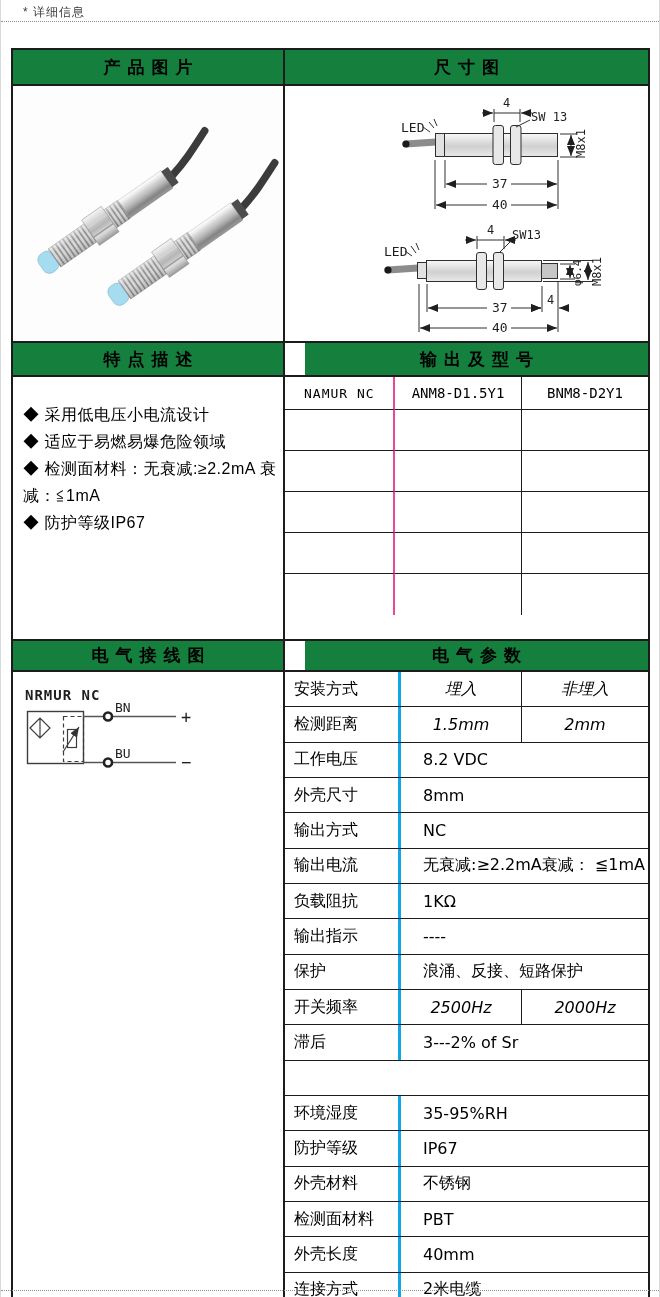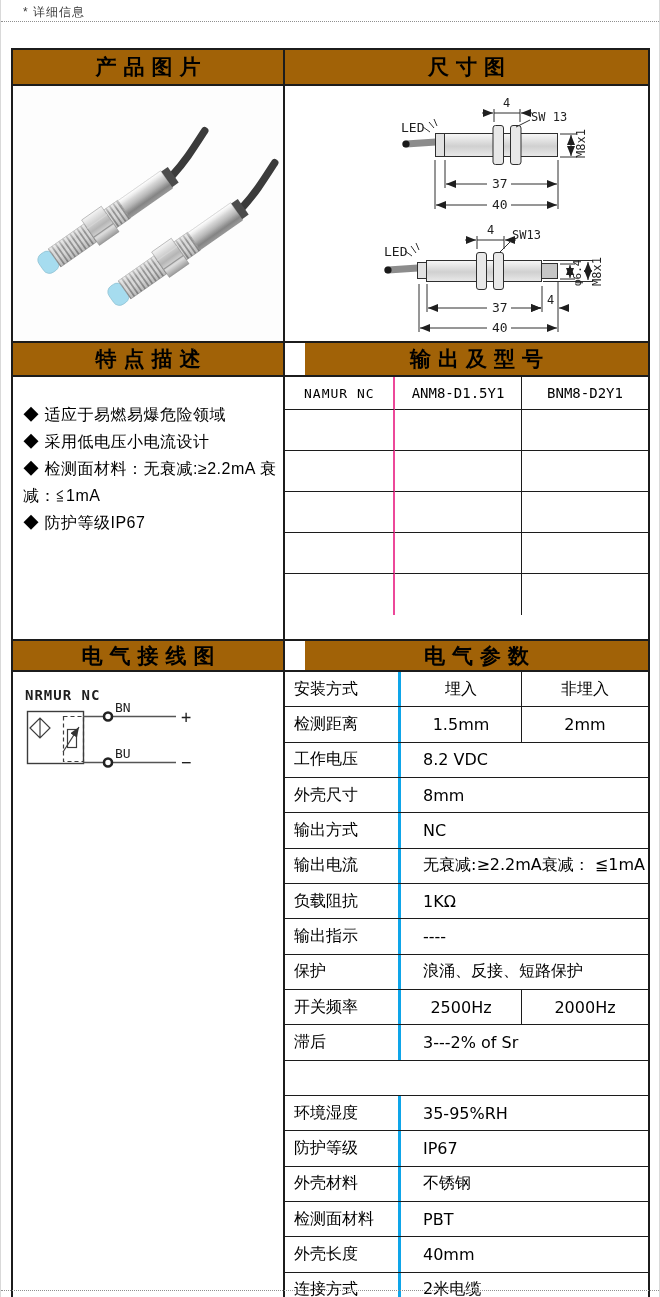--- a/index.html
+++ b/index.html
@@ -14,22 +14,22 @@
   .dotted.top{top:21px;}
   .dotted.bottom{top:1290px;}
 
   .tbl{position:absolute;left:10px;top:48px;width:635px;border:2px solid #1c1c1c;background:#fff;}
   .row{display:grid;grid-template-columns:272px 1fr;}
   .row > div:first-child{border-right:2px solid #1c1c1c;}
   .rh{border-bottom:2px solid #1c1c1c;}
   .rh + .rb + .rh{border-top:2px solid #1c1c1c;gap:20px;}
   .rh2{border-top:2px solid #1c1c1c;border-bottom:2px solid #1c1c1c;}
   .hcell{
-    background:#a16207;display:flex;align-items:center;justify-content:center;
-    font-weight:bold;font-size:21px;letter-spacing:7px;text-indent:7px;
+    background:#15803d;display:flex;align-items:center;justify-content:center;
+    font-weight:bold;font-size:17px;letter-spacing:7px;text-indent:7px;
   }
   .h1 .hcell{height:34px;}
   .h2 .hcell{height:32px;}
   .h3 .hcell{height:29px;}
 
   .cell{position:relative;overflow:hidden;}
   .b1 .cell{height:255px;}
   .b2 .cell{height:238px;}
   .b3 .cell{height:635px;}
   svg{display:block;}
@@ -49,21 +49,21 @@
 
   
   .ptable{display:flex;flex-direction:column;height:635px;}
   .prow{flex:1;display:grid;grid-template-columns:116px 1fr;border-bottom:1px solid #1c1c1c;}
   .prow.split{grid-template-columns:116px 121px 1fr;}
   .prow:last-child{border-bottom:none;}
   .plabel{border-right:3px solid #0ea5e9;display:flex;align-items:center;
           padding-left:9px;font-size:16px;}
   .pval{display:flex;align-items:center;padding-left:22px;font-size:16px;
         font-family:"DejaVu Sans", "Liberation Sans", sans-serif;}
-  .prow.split .pval{padding-left:0;justify-content:center;}
+  .prow.split .pval{padding-left:0;justify-content:center;font-style:italic;}
   .prow.split .pval.v1{border-right:1px solid #1c1c1c;}
 
   .cad-text{font-family:"DejaVu Sans Mono", monospace;fill:#1f1f1f;}
 </style>
 </head>
 <body>
 
 <div class="note">* 详细信息</div>
 <div class="dotted top"></div>
 
@@ -199,22 +199,22 @@
     </div>
   </div>
 
   <div class="row rh rh2 h2">
     <div class="hcell">特点描述</div>
     <div class="hcell">输出及型号</div>
   </div>
 
   <div class="row rb b2">
     <div class="cell features">
+      <div class="feature-item">◆ 采用低电压小电流设计</div>
       <div class="feature-item">◆ 适应于易燃易爆危险领域</div>
-      <div class="feature-item">◆ 采用低电压小电流设计</div>
       <div class="feature-item">◆ 检测面材料：无衰减:≥2.2mA  衰减：≦1mA</div>
       <div class="feature-item">◆ 防护等级IP67</div>
     </div>
     <div class="cell">
       <div class="mtable">
           <div class="mcell c0">NAMUR NC</div>
           <div class="mcell c1">ANM8-D1.5Y1</div>
           <div class="mcell c2">BNM8-D2Y1</div>
           <div class="mcell c0"></div>
           <div class="mcell c1"></div>

